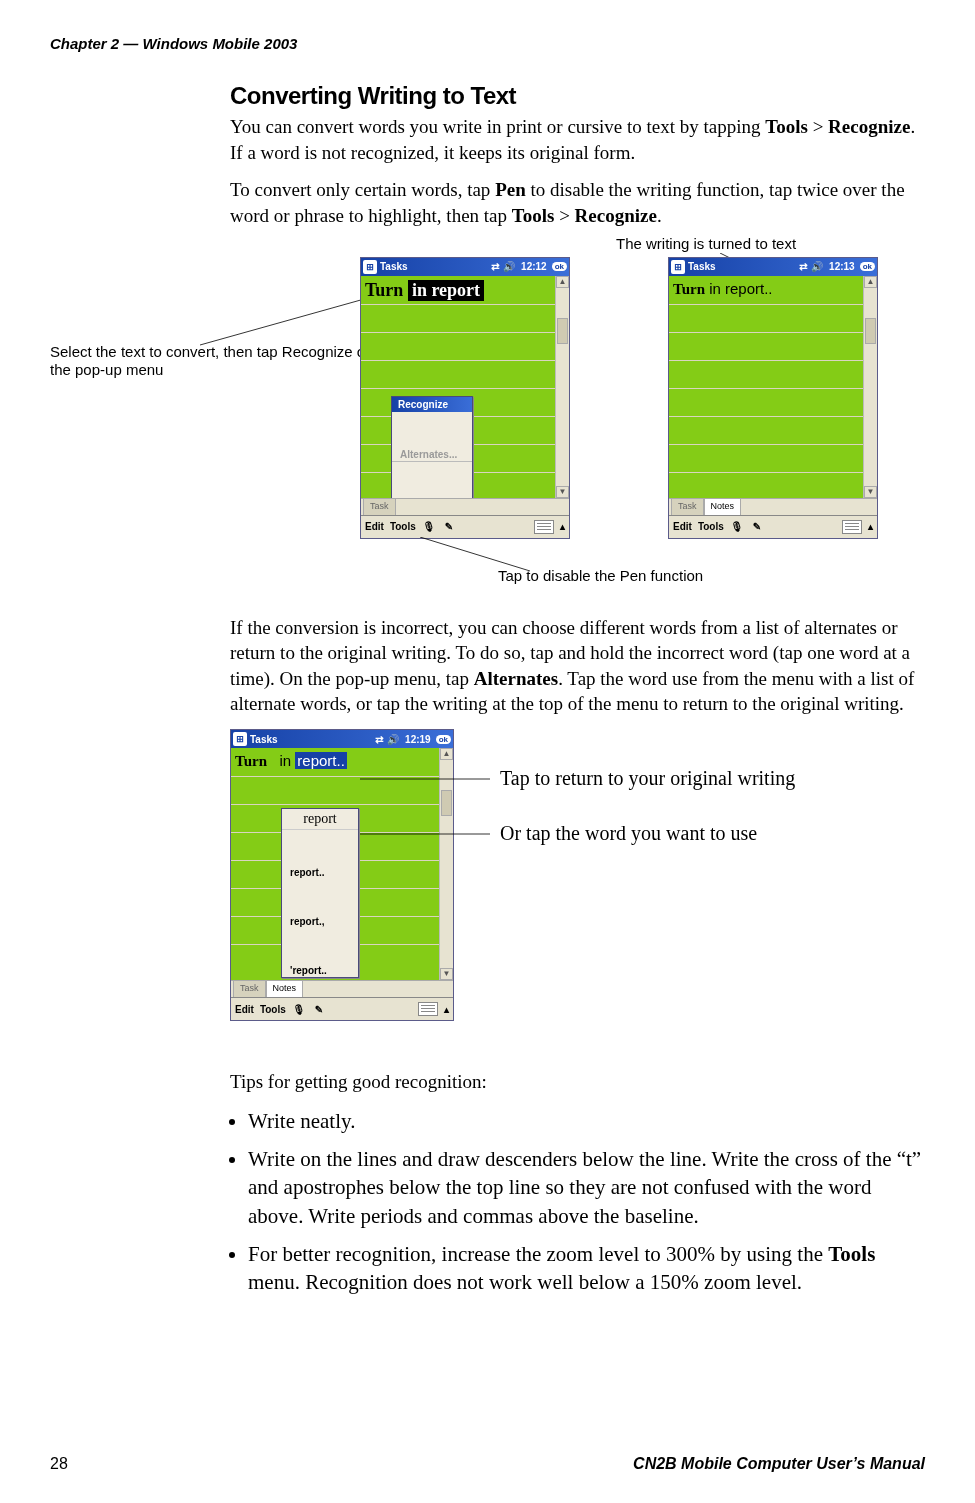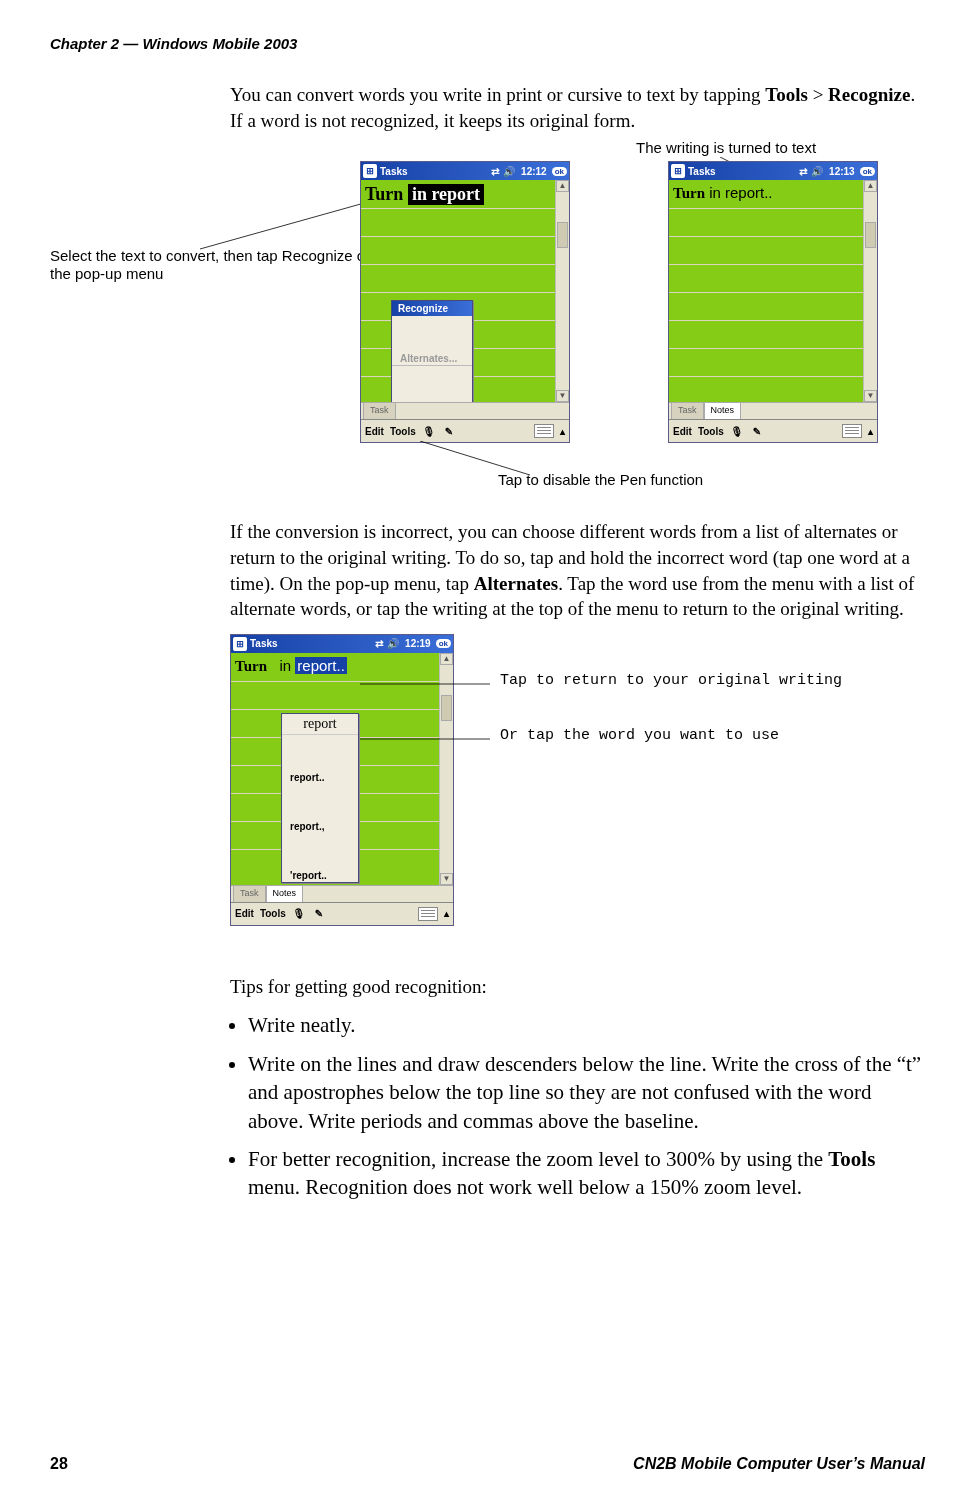--- a/index.html
+++ b/index.html
@@ -45,21 +45,21 @@
   .figure-row {
     position: relative;
     height: 350px;
     margin: 8px 0 0 0;
   }
   .callout-top-right {
     position: absolute;
     font-family: "Segoe UI", Arial, sans-serif;
     font-size: 15px;
     top: -6px;
-    left: 406px;
+    left: 386px;
     text-align: center;
   }
   .callout-left {
     position: absolute;
     font-family: "Segoe UI", Arial, sans-serif;
     font-size: 15px;
     top: 102px;
     left: -180px;
     width: 340px;
     line-height: 1.2;
@@ -133,45 +133,49 @@
   }
   .popup .hdr{background:linear-gradient(to right,#1641a6,#3a6ed8);color:#fff;font-weight:700;padding:2px 6px;}
   .popup .item{padding:1px 8px;font-weight:700;margin-top:36px;}
   .popup .item.dis{color:#9a9a9a;}
   .popup .item.sel::before{content:"• ";}
   .popup.alt .hw{font-family:"Comic Sans MS",cursive;font-size:14px;text-align:center;padding:2px 8px;border-bottom:1px solid #ccc;}
   .figure-single{
     position:relative;height:330px;margin:10px 0 10px 0;
   }
   .side-callout{
-    position:absolute;font-family:Liberation Mono, monospace;font-size:15px;text-align:center;
+    position:absolute;font-family:Liberation Serif, serif;font-size:20px;text-align:center;
   }
   ul.tips { margin:6px 0 0 0; padding-left:18px; font-size:21px; line-height:1.35;}
   ul.tips li { margin-bottom:10px; }
   .footer {
     position:absolute; bottom:30px; left:50px; right:50px;
     display:flex;justify-content:space-between;align-items:baseline;
     font-family:"Segoe UI",Arial,sans-serif;font-style:italic;font-weight:700;font-size:16px;
   }
-  .footer .pg{font-style:normal;font-weight:700;}
+  .footer .pg{font-style:normal;font-weight:400;}
 </style>
 </head>
 <body>
 
 <div class="page">
 
   <div class="running-head">Chapter 2 — Windows Mobile 2003</div>
 
   <div class="body-col">
 
+    <h3 class="section-title">Converting Writing to Text</h3>
 
     <p class="para">
       <span>You can convert words you write in print or cursive to text by tapping </span><span class="bold">Tools</span><span> &gt; </span><span class="bold">Recognize</span><span>. If a word is not recognized, it keeps its original form.</span>
     </p>
 
+    <p class="para">
+      <span>To convert only certain words, tap </span><span class="bold">Pen</span><span> to disable the writing function, tap twice over the word or phrase to highlight, then tap </span><span class="bold">Tools</span><span> &gt; </span><span class="bold">Recognize</span><span>.</span>
+    </p>
 
     <div class="figure-row">
 
       <div class="callout-top-right">The writing is turned to text</div>
       <svg class="line-svg" style="left:430px;top:12px;width:120px;height:30px;">
           <line x1="60" y1="0" x2="110" y2="25" stroke="#000" stroke-width="0.8"></line>
         </svg>
 
       <div class="callout-left">Select the text to convert, then tap Recognize on the pop-up menu</div>
       <svg class="line-svg" style="left:-30px;top:48px;width:210px;height:80px;">

